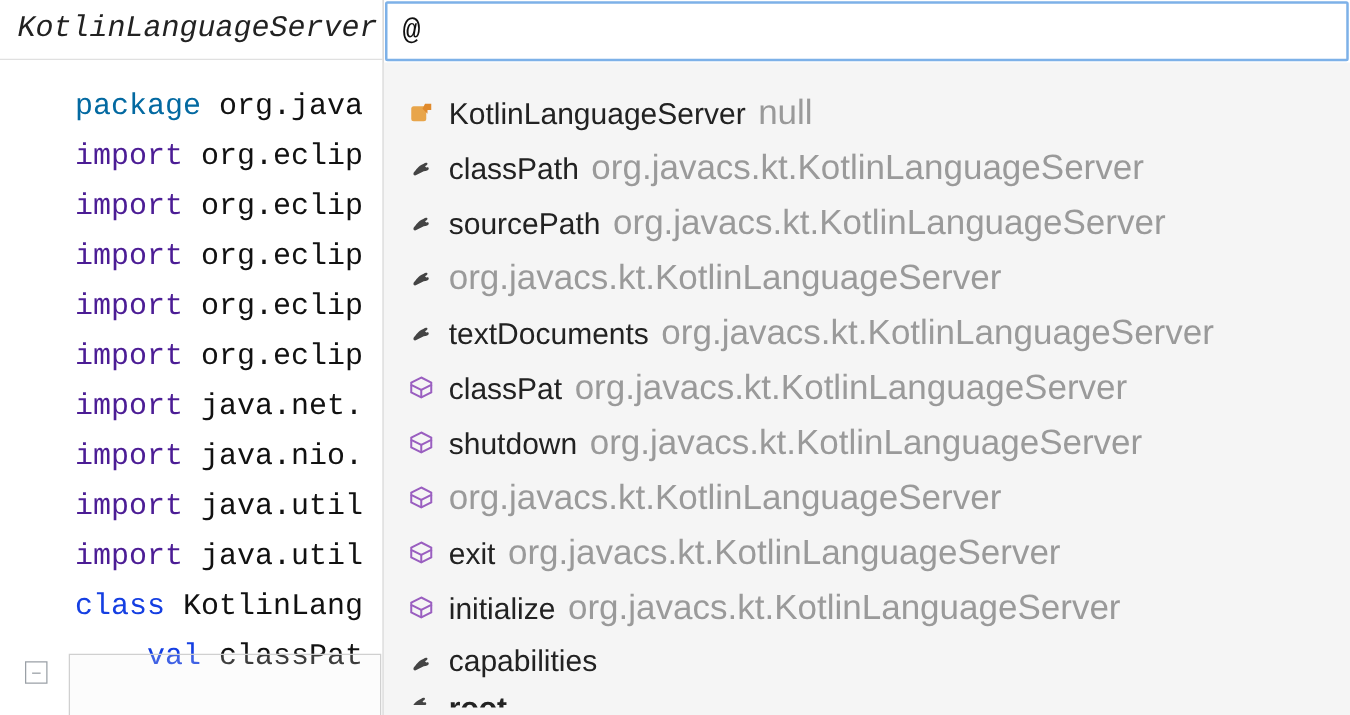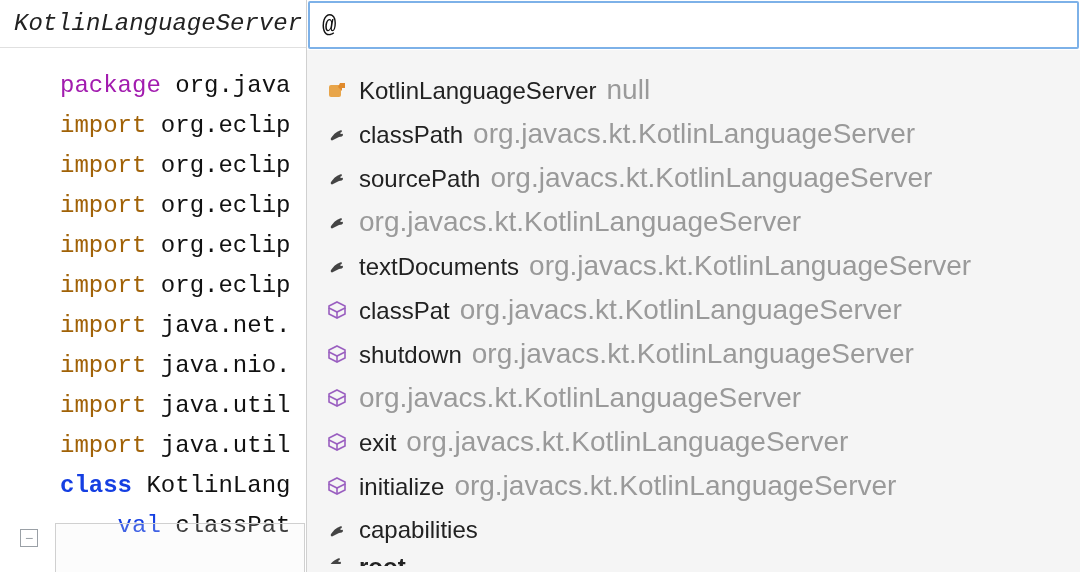--- a/index.html
+++ b/index.html
@@ -29,23 +29,23 @@
       padding: 18px 0 0 0;
     }
     .line {
       font-family: Menlo, Monaco, "Courier New", monospace;
       font-size: 24px;
       line-height: 40px;
       white-space: pre;
       padding-left: 60px;
       color: #111;
     }
-    .kw-pkg { color: #a21caf; }
-    .kw-import { color: #a16207; }
-    .kw-class { color: #153fe2; font-weight: bold; }
+    .kw-pkg { color: #0369a1; }
+    .kw-import { color: #4c1d95; }
+    .kw-class { color: #153fe2; }
     .kw-val { color: #153fe2; }
     .gutter-fold {
       position: absolute;
       left: 20px;
       top: 481px;
       width: 18px;
       height: 18px;
       border: 1px solid #9aa0a6;
       background: #fff;
       display: flex;

